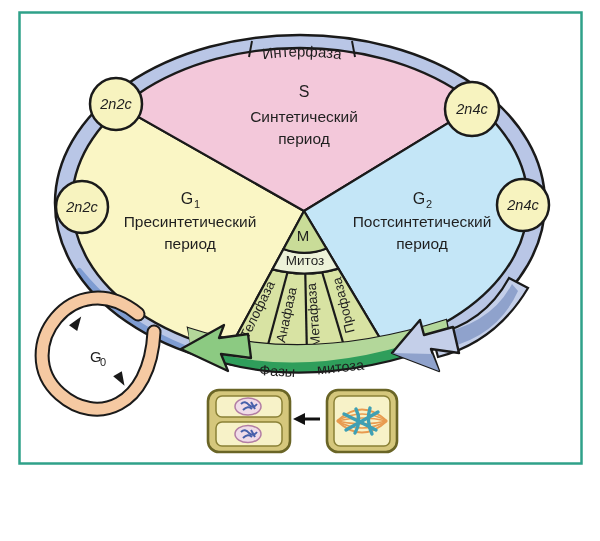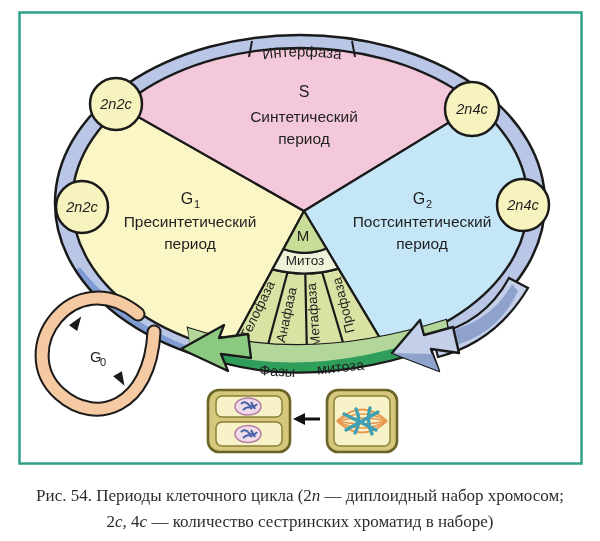--- a/index.html
+++ b/index.html
@@ -149,18 +149,14 @@
       <g stroke="#3fa0b4" stroke-width="3.4" fill="none" stroke-linecap="round">
         <path d="M344,414 L376,430"></path>
         <path d="M346,430 L378,412"></path>
         <path d="M356,409 Q362,421 355,433"></path>
         <path d="M370,408 Q366,421 372,434"></path>
       </g>
     </g>
   </g>
 </svg>
 
-<div class="caption">
-  <span>Рис. 54. Периоды клеточного цикла (2</span><i>n</i><span> — диплоидный набор хромосом;</span><br>
-  <span>2</span><i>c</i><span>, 4</span><i>c</i><span> — количество сестринских хроматид в наборе)</span>
-</div>
 
 </div>
 
 </body></html>

